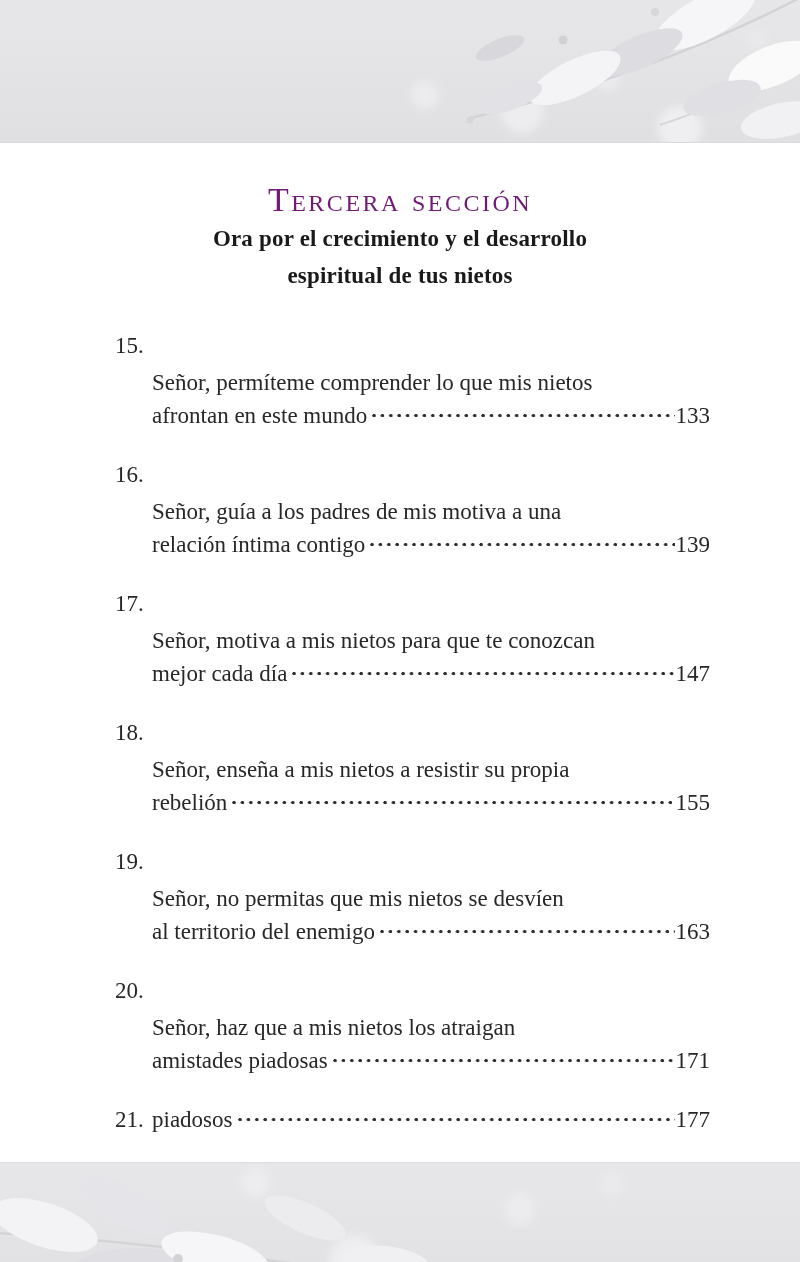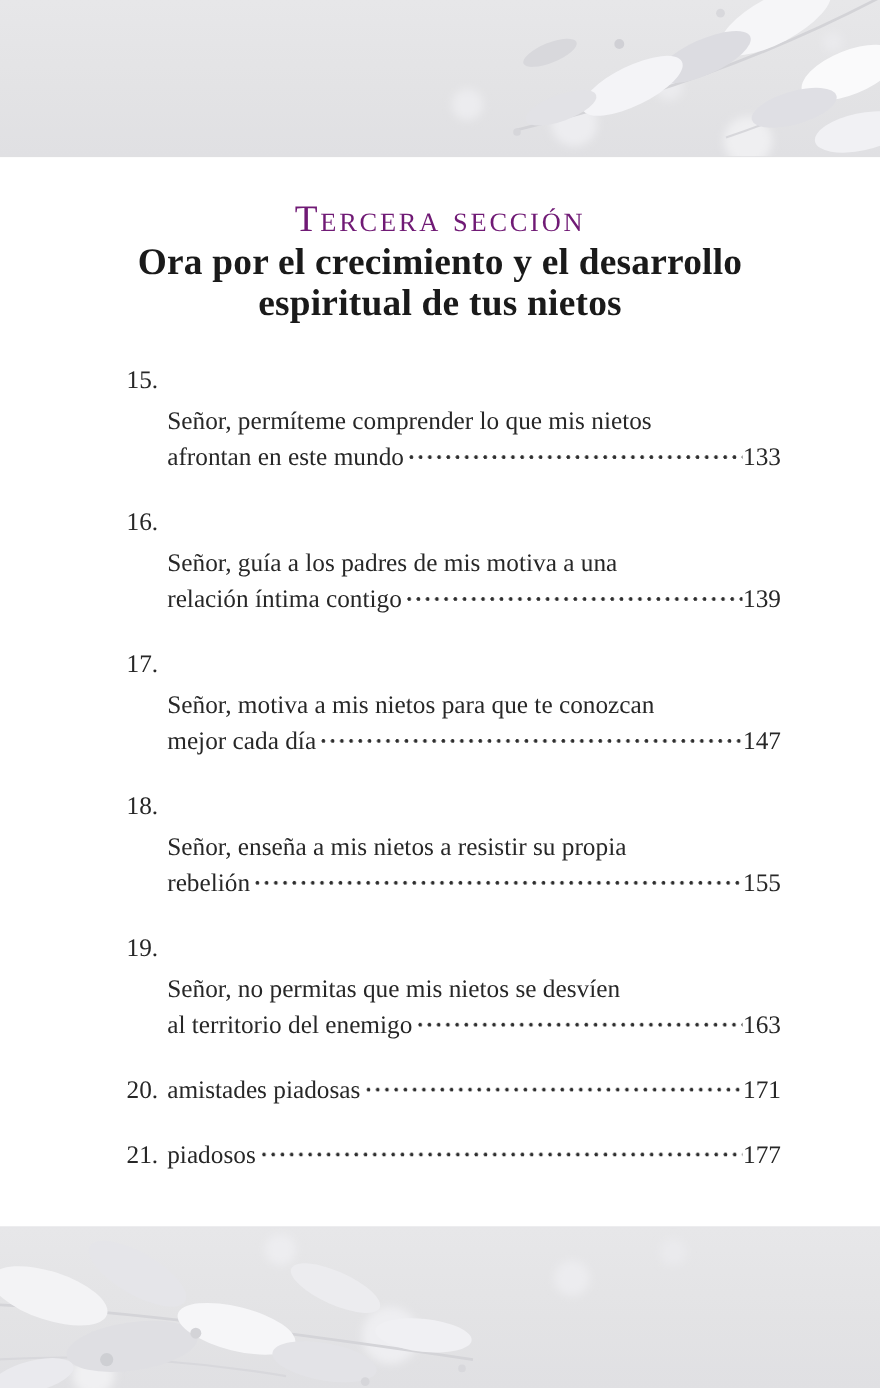--- a/index.html
+++ b/index.html
@@ -42,21 +42,21 @@
   }
   .section-label {
     font-variant: small-caps;
     font-size: 34px;
     line-height: 40px;
     letter-spacing: 2.5px;
     color: #701a75;
     font-weight: 400;
   }
   .section-title-line {
-    font-size: 34px;
+    font-size: 23px;
     line-height: 37px;
     font-weight: 700;
     color: #1a1a1a;
     letter-spacing: 0.2px;
   }
 
   
   .toc {
     width: 622px;
     margin: 35px 0 0 88px;
@@ -206,20 +206,21 @@
           <span class="toc-line2">al territorio del enemigo</span>
           <span class="leader"></span>
           <span class="toc-page">163</span>
         </div>
       </div>
     </div>
 
     <div class="toc-entry">
       <div class="toc-num">20.</div>
       <div class="toc-text">
+        <div class="toc-line1">Señor, haz que a mis nietos los atraigan</div>
         <div class="toc-line2row">
           <span class="toc-line2">amistades piadosas</span>
           <span class="leader"></span>
           <span class="toc-page">171</span>
         </div>
       </div>
     </div>
 
     <div class="toc-entry">
       <div class="toc-num">21.</div>

